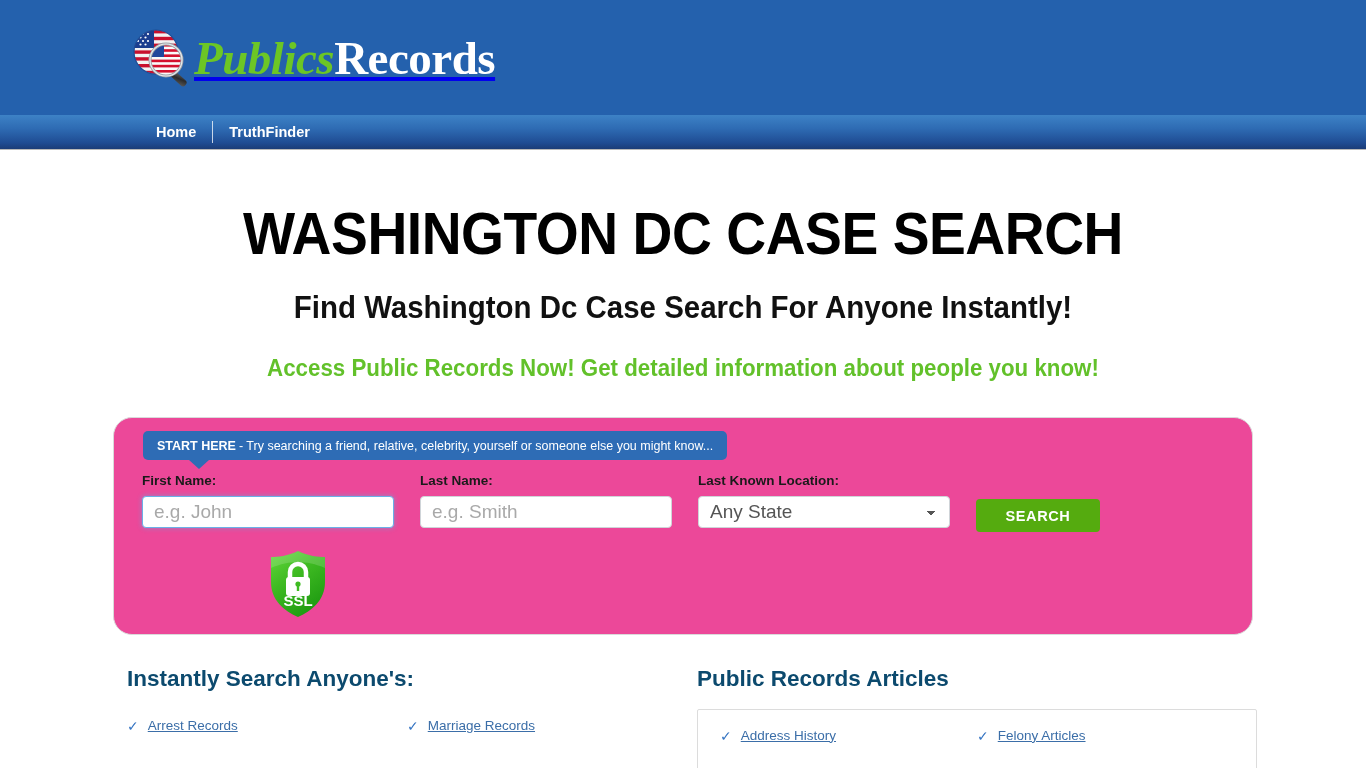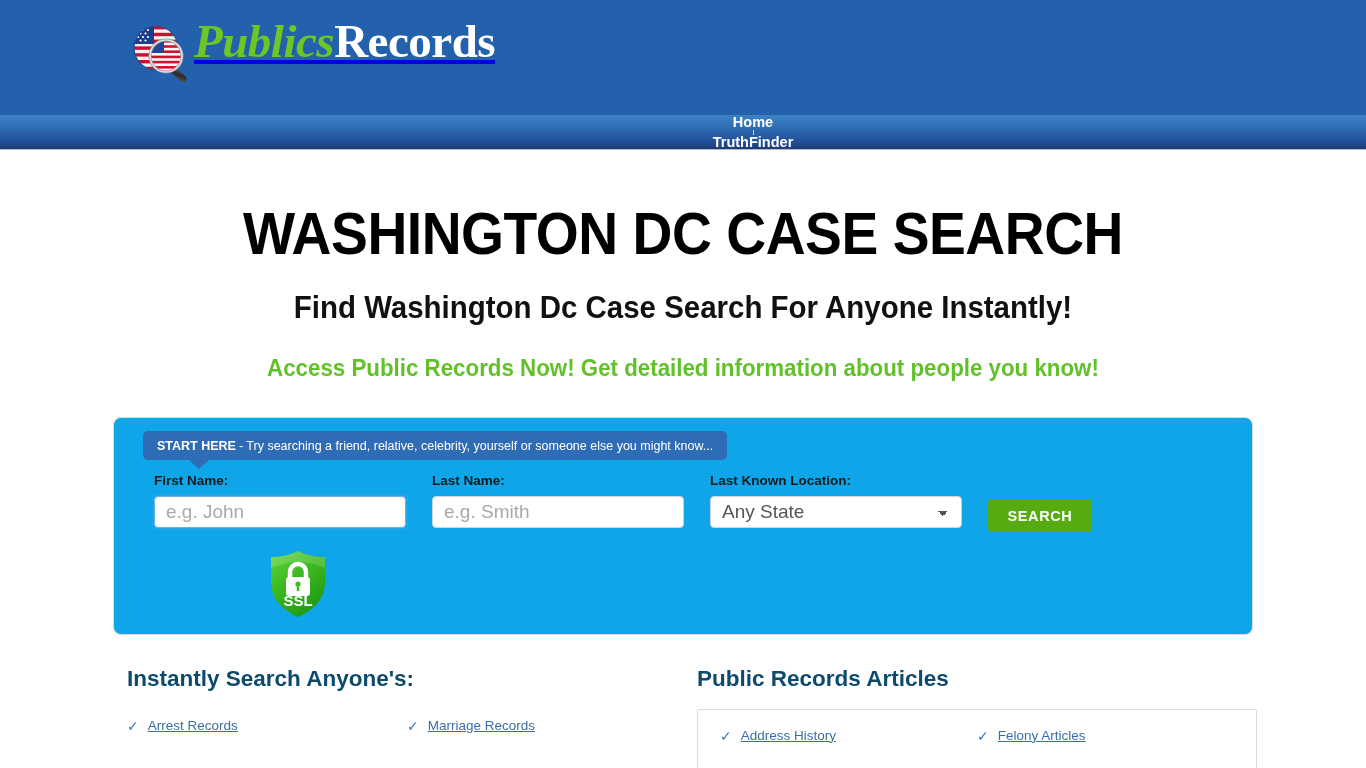--- a/index.html
+++ b/index.html
@@ -15,20 +15,21 @@
   .header {
     height: 115px;
     background: #2461ad;
     position: relative;
   }
   .logo-wrap {
     position: absolute;
     left: 126px;
     top: 18px;
     display: flex;
+    align-items: center;
     height: 80px;
   }
   .logo-mark {
     position: relative;
     width: 72px;
     height: 72px;
     flex: 0 0 72px;
   }
   .logo-mark svg { display: block; }
   .logo-text {
@@ -47,21 +48,20 @@
   .logo-text .lt-white { color: #ffffff; }
 
   
   .nav {
     height: 35px;
     background: linear-gradient(to bottom, #3d82c6 0%, #2e6bb3 40%, #1f4c93 82%, #1b3c77 100%);
     border-bottom: 1px solid #b9b9b9;
     display: flex;
     align-items: center;
     padding-left: 140px;
-    flex-direction: column;
   }
   .nav-item {
     color: #ffffff;
     font-size: 14.5px;
     font-weight: bold;
     text-decoration: none;
     padding: 0 16px;
     line-height: 1;
     white-space: nowrap;
   }
@@ -103,22 +103,22 @@
   }
 
   
   .panel {
     position: absolute;
     left: 113px;
     top: 417px;
     width: 1140px;
     height: 218px;
     border: 1px solid #dadada;
-    border-radius: 8px;
-    background: #0ea5e9;
+    border-radius: 19px;
+    background: #ec4899;
   }
   .start-here {
     position: absolute;
     left: 29px;
     top: 13px;
     background: #2e6cb5;
     border-radius: 5px;
     height: 29px;
     padding: 0 14px;
     display: flex;
@@ -134,21 +134,21 @@
     left: 46px;
     bottom: -9px;
     width: 0; height: 0;
     border-left: 10px solid transparent;
     border-right: 10px solid transparent;
     border-top: 9px solid #2e6cb5;
   }
 
   .form-row {
     position: absolute;
-    left: 12px; top: 56px;
+    left: 0; top: 56px;
     width: 100%;
     height: 60px;
   }
   .field { position: absolute; top: 0; }
   .field-label {
     font-size: 13.5px;
     font-weight: bold;
     color: #1a1a1a;
     display: block;
     margin-bottom: 8px;
@@ -181,21 +181,21 @@
     appearance: none;
     background-image: linear-gradient(45deg, transparent 50%, #555 50%), linear-gradient(135deg, #555 50%, transparent 50%);
     background-position: calc(100% - 18px) 14px, calc(100% - 13px) 14px;
     background-size: 5px 5px, 5px 5px;
     background-repeat: no-repeat;
   }
   .search-btn {
     position: absolute;
     left: 862px;
     top: 25px;
-    width: 104px;
+    width: 124px;
     height: 33px;
     background: #55ab0f;
     border: none;
     border-radius: 4px;
     color: #ffffff;
     font-size: 14.5px;
     font-weight: bold;
     letter-spacing: 0.6px;
     cursor: pointer;
     font-family: "Liberation Sans", sans-serif;

